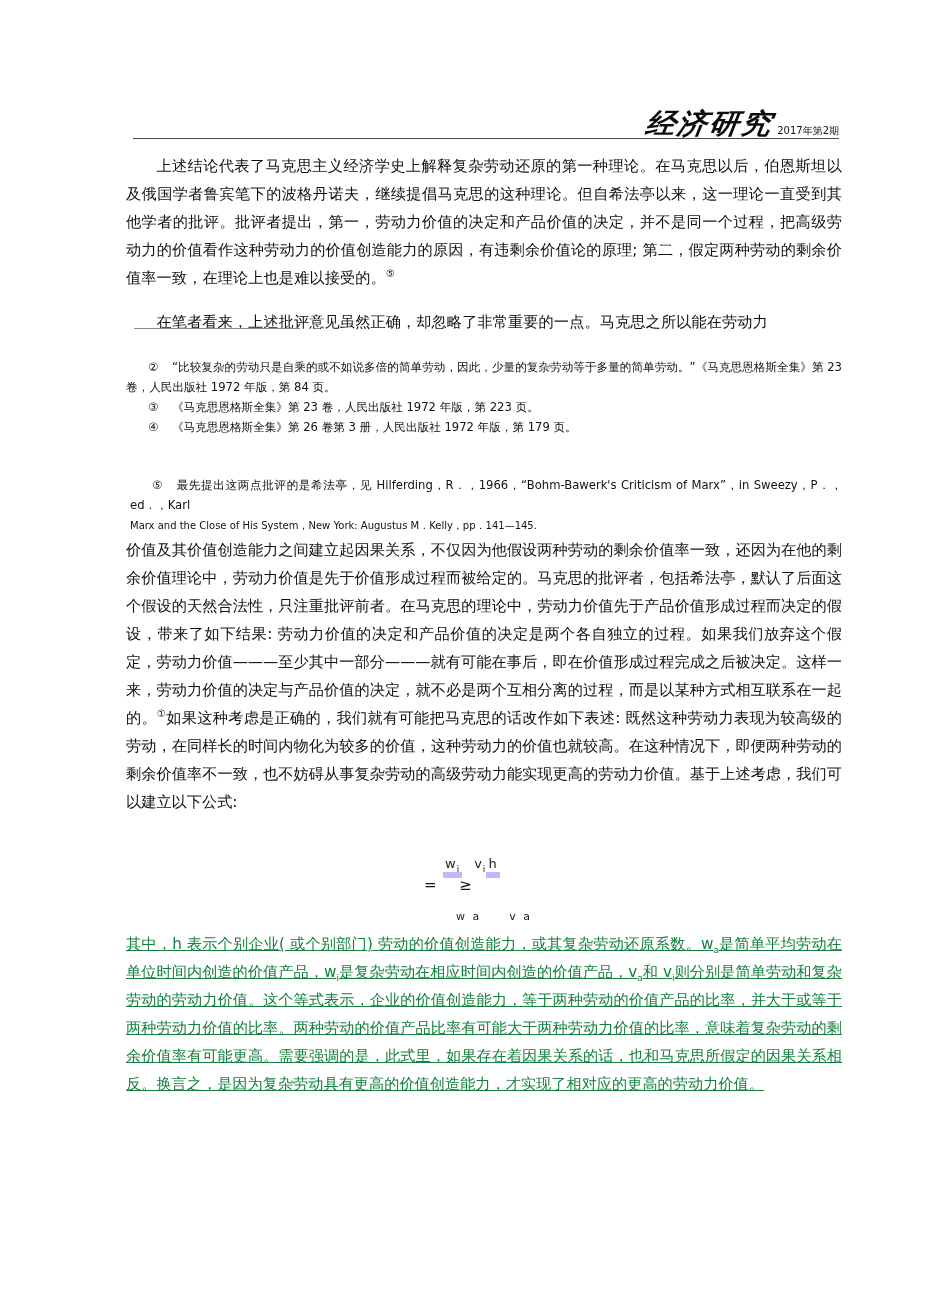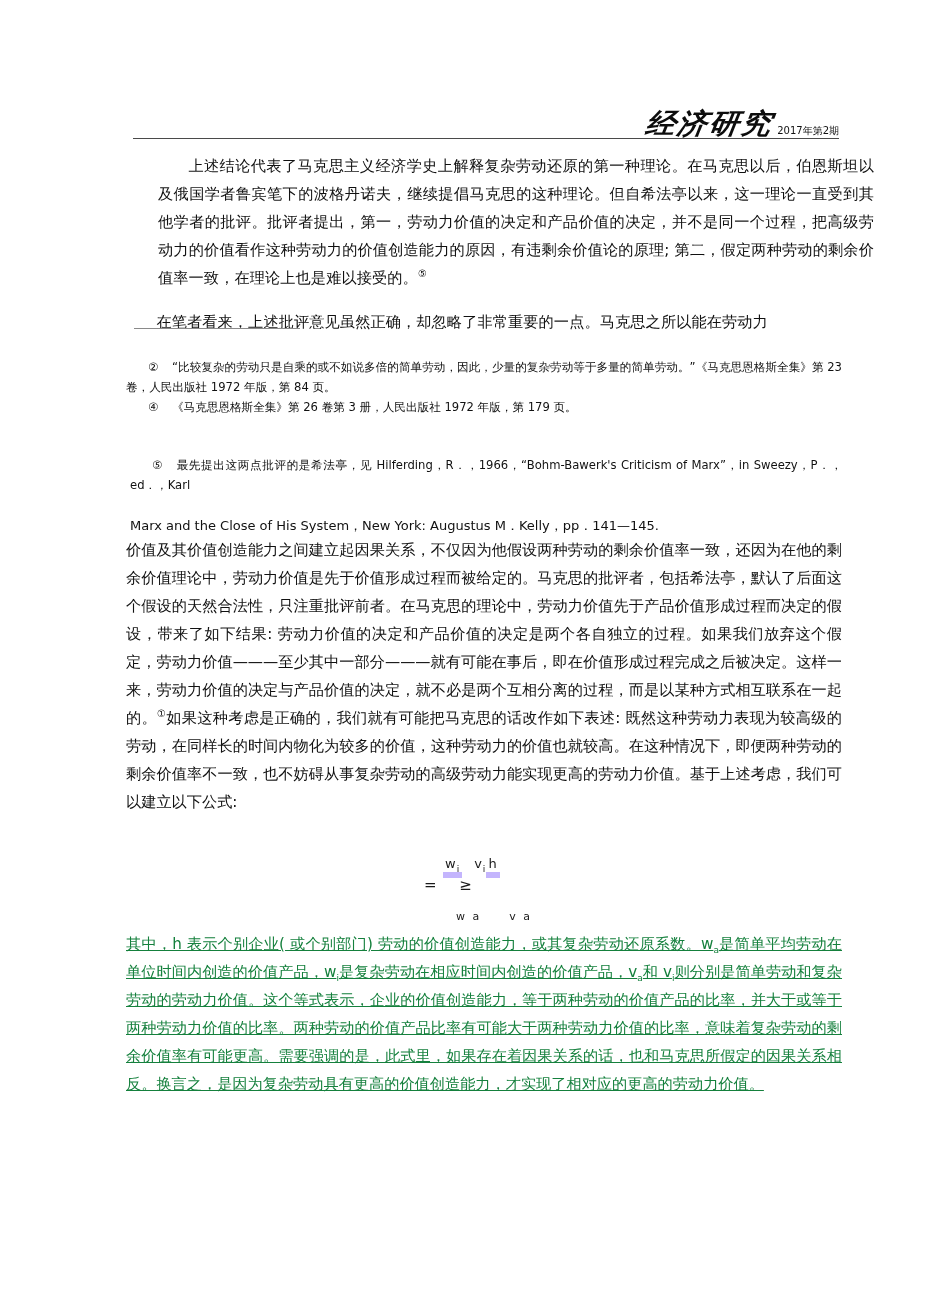--- a/index.html
+++ b/index.html
@@ -69,21 +69,21 @@
     position: absolute;
     left: 126px;
     width: 716px;
     font-size: 15.2px;
     line-height: 28px;
     text-align: justify;
     text-justify: inter-ideograph;
     color: #111;
     letter-spacing: 0.1px;
   }
-  #para-top { top: 152px; margin-left: 32px; }
+  #para-top { top: 152px; }
   #para-two {
     top: 308px;
   }
   .indent { text-indent: 2em; }
 
   sup.fn {
     font-size: 10px;
     vertical-align: super;
     line-height: 0;
   }
@@ -124,21 +124,21 @@
     font-size: 11.6px;
     line-height: 20px;
     padding-left: 4px;
     margin-top: 38px;
   }
   .fn-tail {
     position: absolute;
     left: 126px;
     top: 516px;
     width: 716px;
-    font-size: 13px;
+    font-size: 10px;
     line-height: 20px;
     color: #111;
     padding-left: 4px;
   }
 
   
   #para-main {
     position: absolute;
     left: 126px;
     top: 536px;
@@ -215,20 +215,21 @@
   <div class="head-rule"></div>
 
   <div class="body-block indent" id="para-top"><span>上述结论代表了马克思主义经济学史上解释复杂劳动还原的第一种理论。在马克思以后，伯恩斯坦以及俄国学者鲁宾笔下的波格丹诺夫，继续提倡马克思的这种理论。但自希法亭以来，这一理论一直受到其他学者的批评。批评者提出，第一，劳动力价值的决定和产品价值的决定，并不是同一个过程，把高级劳动力的价值看作这种劳动力的价值创造能力的原因，有违剩余价值论的原理; 第二，假定两种劳动的剩余价值率一致，在理论上也是难以接受的。</span><sup class="fn">⑤</sup></div>
 
   <div class="body-block indent" id="para-two"><span>在笔者看来，上述批评意见虽然正确，却忽略了非常重要的一点。马克思之所以能在劳动力</span></div>
 
   <div class="fn-rule"></div>
 
   <div class="footnotes">
     <div class="fn-item"><span class="marker">②</span><span>“比较复杂的劳动只是自乘的或不如说多倍的简单劳动，因此，少量的复杂劳动等于多量的简单劳动。”《马克思恩格斯全集》第 23 卷，人民出版社 1972 年版，第 84 页。</span></div>
+    <div class="fn-item"><span class="marker">③</span><span>《马克思恩格斯全集》第 23 卷，人民出版社 1972 年版，第 223 页。</span></div>
     <div class="fn-item"><span class="marker">④</span><span>《马克思恩格斯全集》第 26 卷第 3 册，人民出版社 1972 年版，第 179 页。</span></div>
     <div class="fn-item fn-en"><span class="marker">⑤</span><span>最先提出这两点批评的是希法亭，见 Hilferding，R．，1966，“Bohm-Bawerk's Criticism of Marx”，in Sweezy，P．，ed．，Karl</span></div>
   </div>
   <div class="fn-tail">Marx and the Close of His System，New York: Augustus M．Kelly，pp．141—145.</div>
 
   <div id="para-main"><span>价值及其价值创造能力之间建立起因果关系，不仅因为他假设两种劳动的剩余价值率一致，还因为在他的剩余价值理论中，劳动力价值是先于价值形成过程而被给定的。马克思的批评者，包括希法亭，默认了后面这个假设的天然合法性，只注重批评前者。在马克思的理论中，劳动力价值先于产品价值形成过程而决定的假设，带来了如下结果: 劳动力价值的决定和产品价值的决定是两个各自独立的过程。如果我们放弃这个假定，劳动力价值———至少其中一部分———就有可能在事后，即在价值形成过程完成之后被决定。这样一来，劳动力价值的决定与产品价值的决定，就不必是两个互相分离的过程，而是以某种方式相互联系在一起的。</span><sup class="fn">①</sup><span>如果这种考虑是正确的，我们就有可能把马克思的话改作如下表述: 既然这种劳动力表现为较高级的劳动，在同样长的时间内物化为较多的价值，这种劳动力的价值也就较高。在这种情况下，即便两种劳动的剩余价值率不一致，也不妨碍从事复杂劳动的高级劳动力能实现更高的劳动力价值。基于上述考虑，我们可以建立以下公式:</span></div>
 
   <div class="formula">
     <div class="f-num"><span class="u"><span>w</span><sub class="v">i</sub></span><span class="gap2"></span><span>v</span><sub class="v">i</sub><span class="u">h</span></div>
     <div class="f-ops">=  ≥</div>

